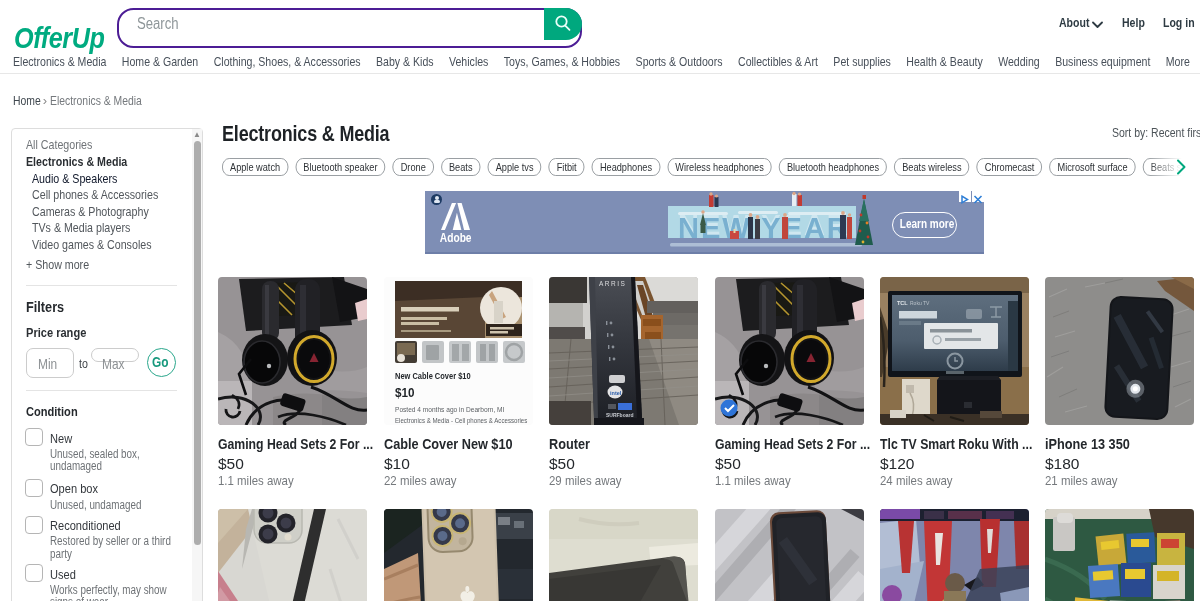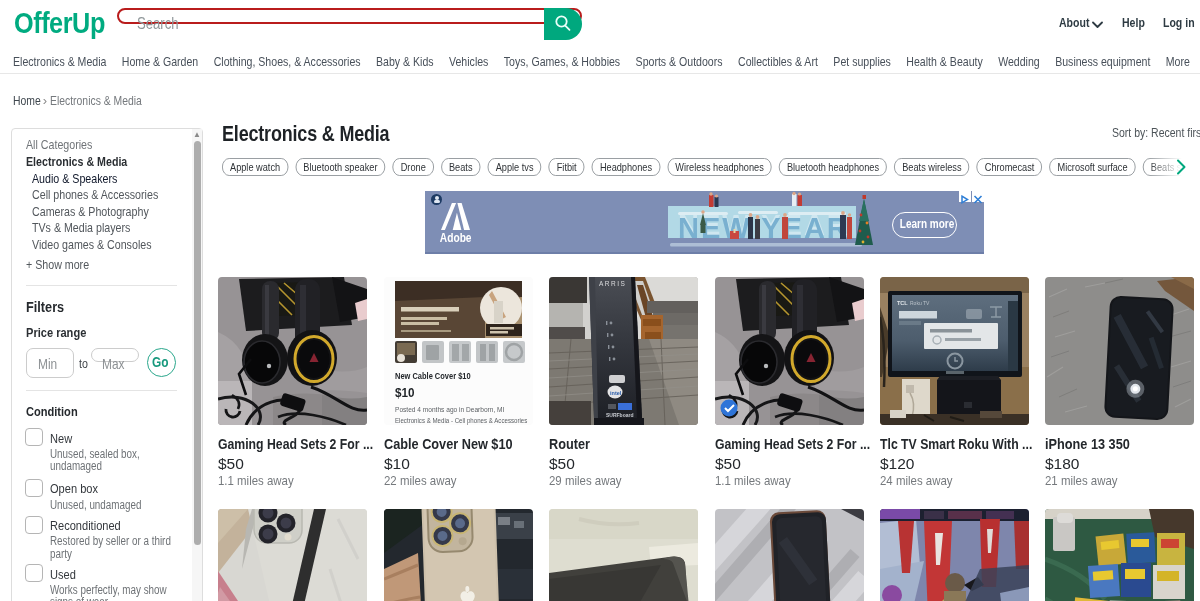--- a/index.html
+++ b/index.html
@@ -11,25 +11,25 @@
 .chip{display:inline-block;height:18px;line-height:16px;border:1px solid #8f9499;border-radius:9.5px;padding:0 9px;background:#fff}
 .card{position:absolute;width:149px}
 .card .img{width:149px;height:148px;border-radius:4px;overflow:hidden;position:relative}
 .card .t{margin-top:10px;font-weight:bold;font-size:15.5px;color:#24282c;white-space:nowrap}
 .card .p{margin-top:2px;font-size:15.5px;color:#24282c}
 .card .m{margin-top:0px;font-size:13px;color:#75797d}
 </style>
 </head>
 <body>
 
-<div class="ab" style="left:14px;top:3px;width:110px;height:40px;">
+<div class="ab" style="left:14px;top:18px;width:110px;height:40px;font-style:italic;">
   <span class="cx" style="transform:scaleX(.87);font-size:29px;font-weight:bold;color:#00ab80;letter-spacing:-.5px;line-height:40px">OfferUp</span>
 </div>
 
-<div class="ab" style="left:117px;top:8px;width:465px;height:16px;border:2px solid #b91c1c;border-radius:16.5px;background:#fff">
+<div class="ab" style="left:117px;top:8px;width:465px;height:40px;border:2px solid #4c1d95;border-radius:16.5px;background:#fff">
   <span class="cx" style="transform:scaleX(.82);position:absolute;left:18px;top:5px;font-size:16px;color:#8e9699">Search</span>
 </div>
 <div class="ab" style="left:544px;top:8px;width:38px;height:32px;background:#00a87e;border-radius:0 16.5px 16.5px 0">
   <svg width="38" height="32" viewBox="0 0 38 32" style="position:absolute;left:0;top:0">
     <circle cx="17.5" cy="13.5" r="5.2" fill="none" stroke="#eafff8" stroke-width="1.8"></circle>
     <line x1="21.5" y1="17.8" x2="25.5" y2="21.8" stroke="#eafff8" stroke-width="1.8" stroke-linecap="round"></line>
   </svg>
 </div>
 
 <div class="ab" style="left:1059px;top:15px;width:141px;height:16px;font-weight:bold;font-size:13.5px;color:#2e3b43">

